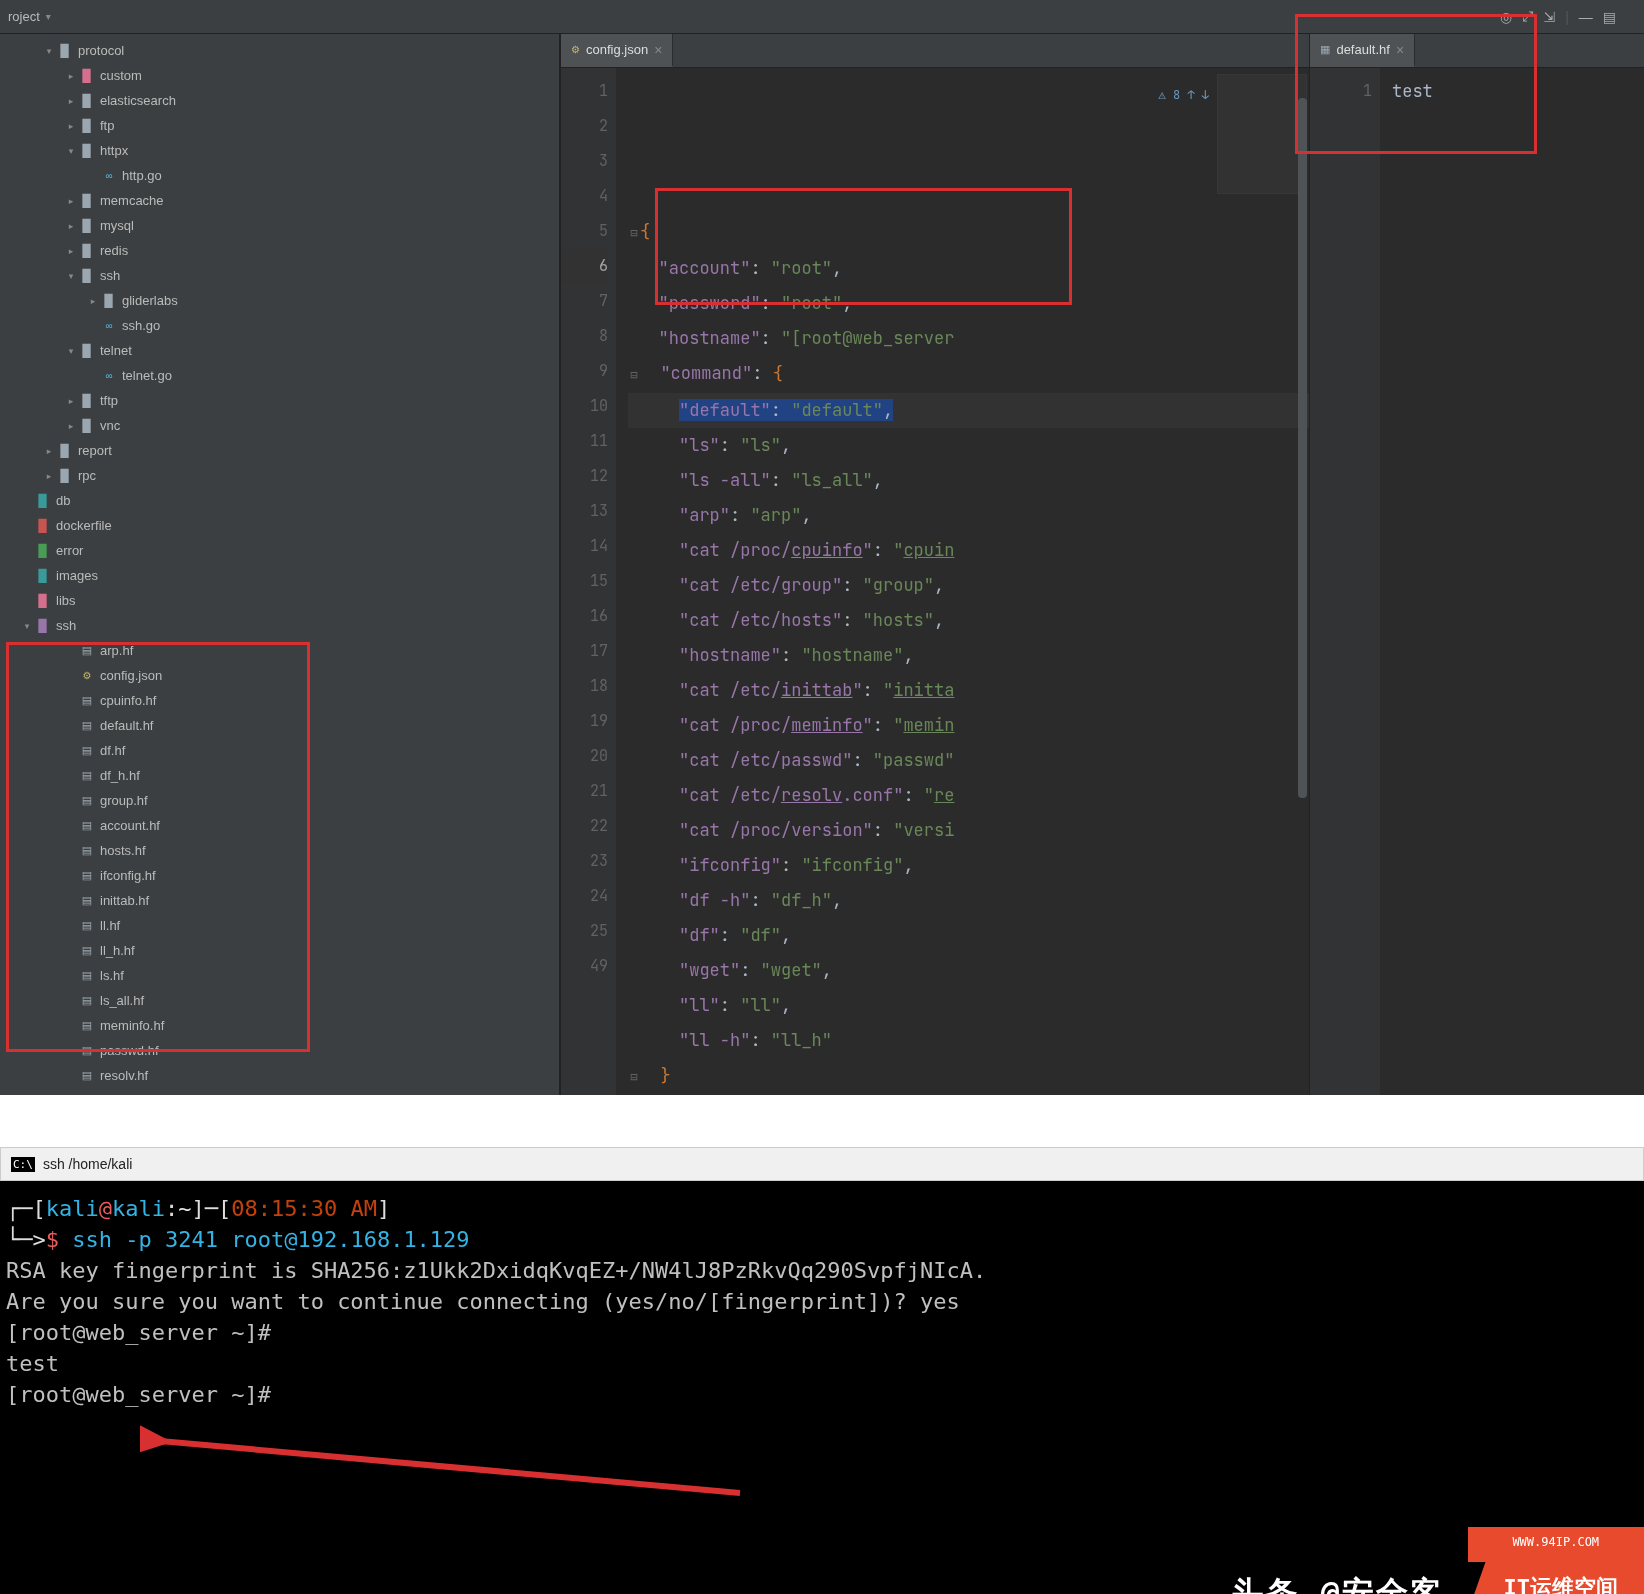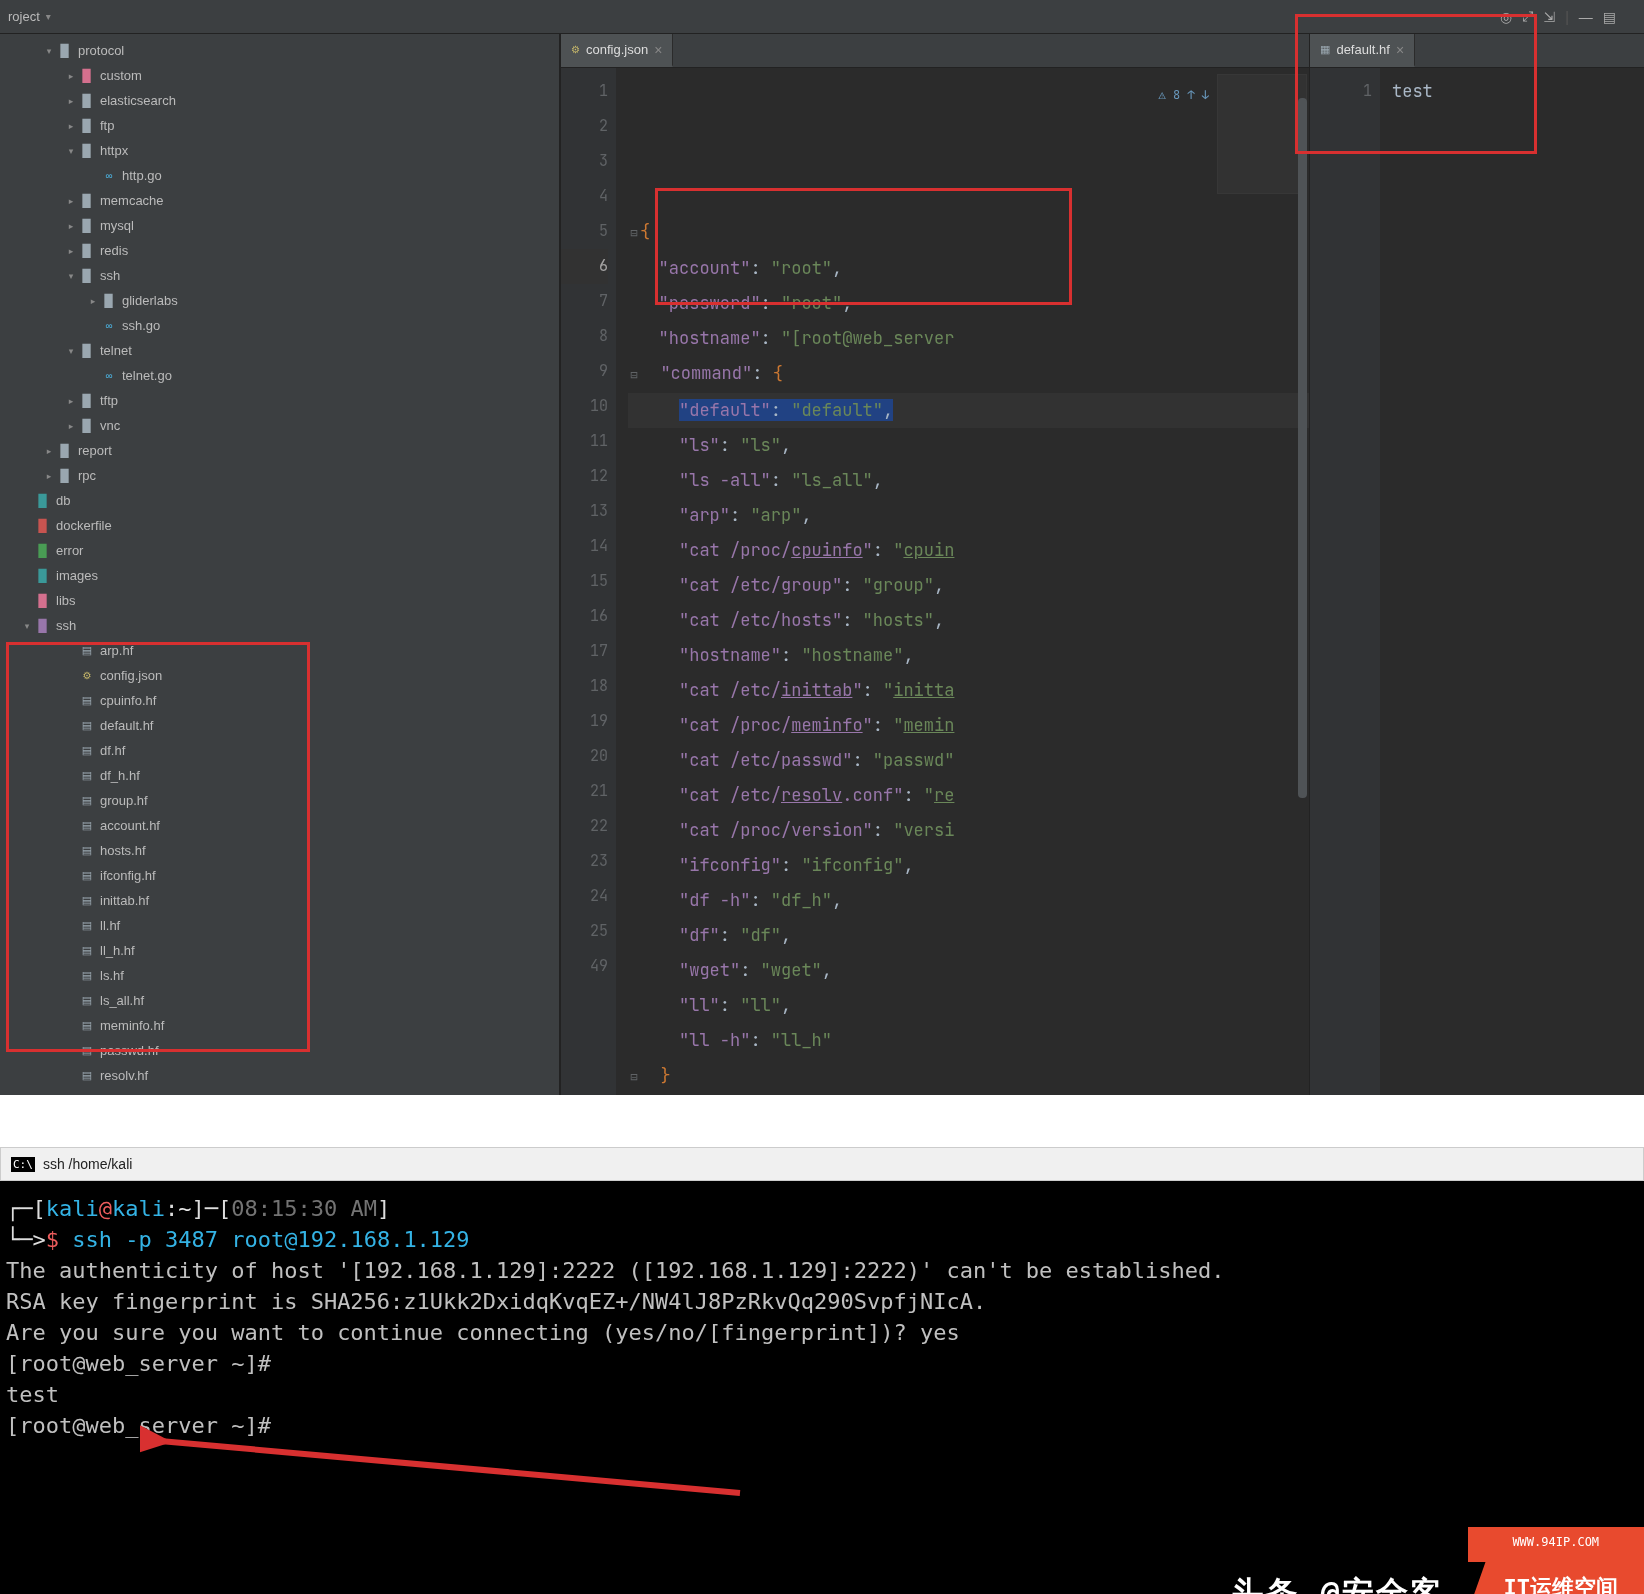--- a/index.html
+++ b/index.html
@@ -54,21 +54,21 @@
   .hint-bar { position: absolute; right: 100px; top: 10px; color: #6897bb; font-size: 12px; display: flex; gap: 6px; align-items: center; }
   
   
   .redbox { position: absolute; border: 3px solid #d83030; pointer-events: none; z-index: 50; }
   
   
   .terminal-wrap { margin-top: 52px; }
   .term-titlebar { height: 34px; background: #f0f0f0; display: flex; align-items: center; padding: 0 10px; gap: 8px; border: 1px solid #ccc; font-size: 14px; color: #222; }
   .term-icon { font-family: monospace; font-size: 11px; background: #000; color: #fff; padding: 1px 2px; }
   .terminal { background: #000; color: #ddd; font-family: 'Consolas','DejaVu Sans Mono',monospace; font-size: 22px; line-height: 31px; padding: 12px 6px 20px 6px; min-height: 432px; position: relative; }
-  .terminal .g { color: #737373; }
+  .terminal .g { color: #c2410c; }
   .terminal .r { color: #ec5c5c; }
   .terminal .c { color: #34b3e5; }
   .terminal .w { color: #e8e8e8; }
   .terminal .d { color: #c0c0c0; }
   
   .arrow-svg { position: absolute; left: 140px; top: 232px; z-index: 60; }
   .watermark1 { position: absolute; right: 200px; bottom: 4px; color: #fff; font-size: 32px; font-weight: bold; letter-spacing: 2px; }
   .watermark2 { position: absolute; right: 0; bottom: 0; }
   .watermark2 .wm-parallelogram { background: #e84a2e; color: #fff; padding: 10px 26px 10px 36px; font-size: 22px; font-weight: bold; clip-path: polygon(18px 0, 100% 0, 100% 100%, 0 100%); position: relative; }
   .watermark2 .wm-sub { background: #e84a2e; color: #fff; font-size: 12px; text-align: center; padding-bottom: 4px; }
@@ -379,22 +379,21 @@
   <div class="redbox" style="left:1295px; top:14px; width:242px; height:140px;"></div>
 </div>
 
 <div class="terminal-wrap">
   <div class="term-titlebar">
     <span class="term-icon">C:\</span>
     <span>ssh /home/kali</span>
   </div>
   <div class="terminal" id="term-body">
     <div>┌─[<span class="c">kali</span><span class="r">@</span><span class="c">kali</span>:<span class="w">~</span>]─[<span class="g">08:15:30 AM</span>]</div>
-      <div>└─&gt;<span class="r">$</span> <span class="c">ssh -p 3487 root@192.168.1.129</span></div>
-      <div><span class="d">The authenticity of host '[192.168.1.129]:2222 ([192.168.1.129]:2222)' can't be established.</span></div>
+      <div>└─&gt;<span class="r">$</span> <span class="c">ssh -p 3241 root@192.168.1.129</span></div>
       <div><span class="d">RSA key fingerprint is SHA256:z1Ukk2DxidqKvqEZ+/NW4lJ8PzRkvQq290SvpfjNIcA.</span></div>
       <div><span class="d">Are you sure you want to continue connecting (yes/no/[fingerprint])? yes</span></div>
       <div><span class="d">[root@web_server ~]#</span></div>
       <div><span class="d">test</span></div>
       <div><span class="d">[root@web_server ~]#</span></div>
       <svg class="arrow-svg" width="620" height="100">
       <defs>
           <marker id="ah" markerWidth="12" markerHeight="10" refX="2" refY="5" orient="auto">
             <polygon points="12,0 0,5 12,10" fill="#d83030"></polygon>
           </marker>

